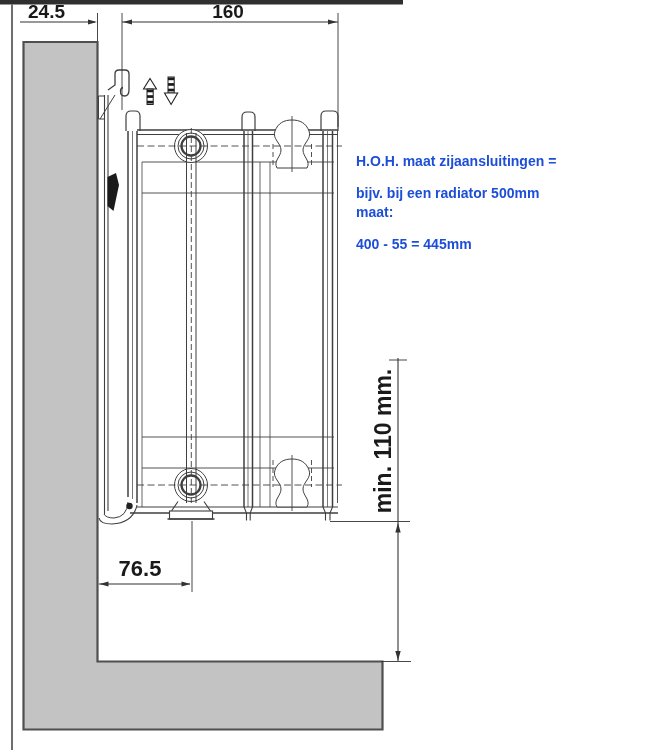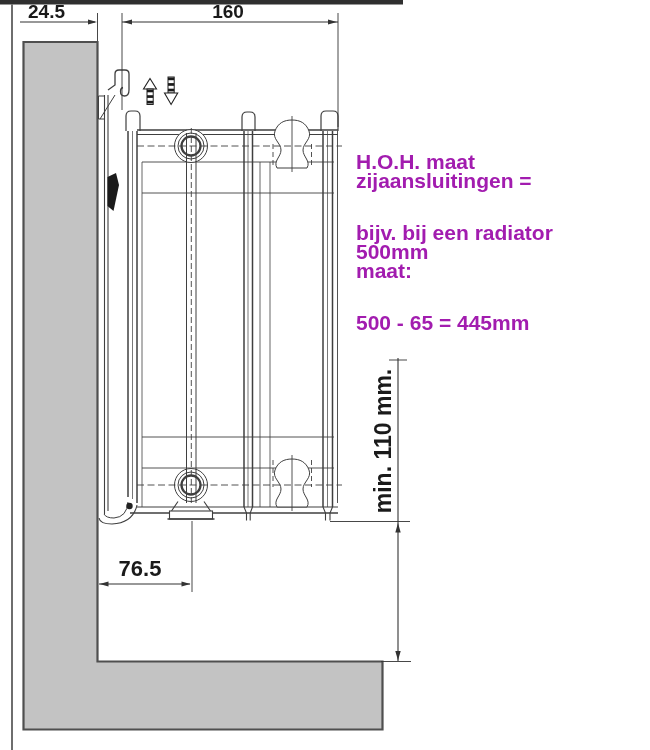--- a/index.html
+++ b/index.html
@@ -4,24 +4,24 @@
 <style>
   html,body{margin:0;padding:0;background:#ffffff;}
   .stage{
     position:relative;width:650px;height:750px;background:#ffffff;overflow:hidden;
     font-family:"Liberation Sans",sans-serif;
   }
   .drawing{position:absolute;left:0;top:0;}
   .notes{
     position:absolute;left:356px;top:152px;width:265px;
     font-family:"Liberation Sans",sans-serif;
-    font-size:21px;line-height:19px;font-weight:bold;color:#a21caf;
+    font-size:14px;line-height:19px;font-weight:bold;color:#1d4ed8;
   }
   .notes p{margin:0;}
-  .notes p.gap{margin-top:33px;}
+  .notes p.gap{margin-top:13px;}
   svg text{
     font-family:"Liberation Sans",sans-serif;
     fill:#1a1a1a;font-weight:600;
   }
 </style>
 </head>
 <body>
 
 <div class="stage">
 
@@ -164,17 +164,17 @@
 
   <div class="notes">
     <p>
       <span>H.O.H. maat zijaansluitingen =</span><br>
     </p>
     <p class="gap">
       <span>bijv. bij een radiator 500mm</span><br>
       <span>maat:</span>
     </p>
     <p class="gap">
-      <span>500 - 65 = 445mm</span>
+      <span>400 - 55 = 445mm</span>
     </p>
   </div>
 
 </div>
 
 </body></html>

